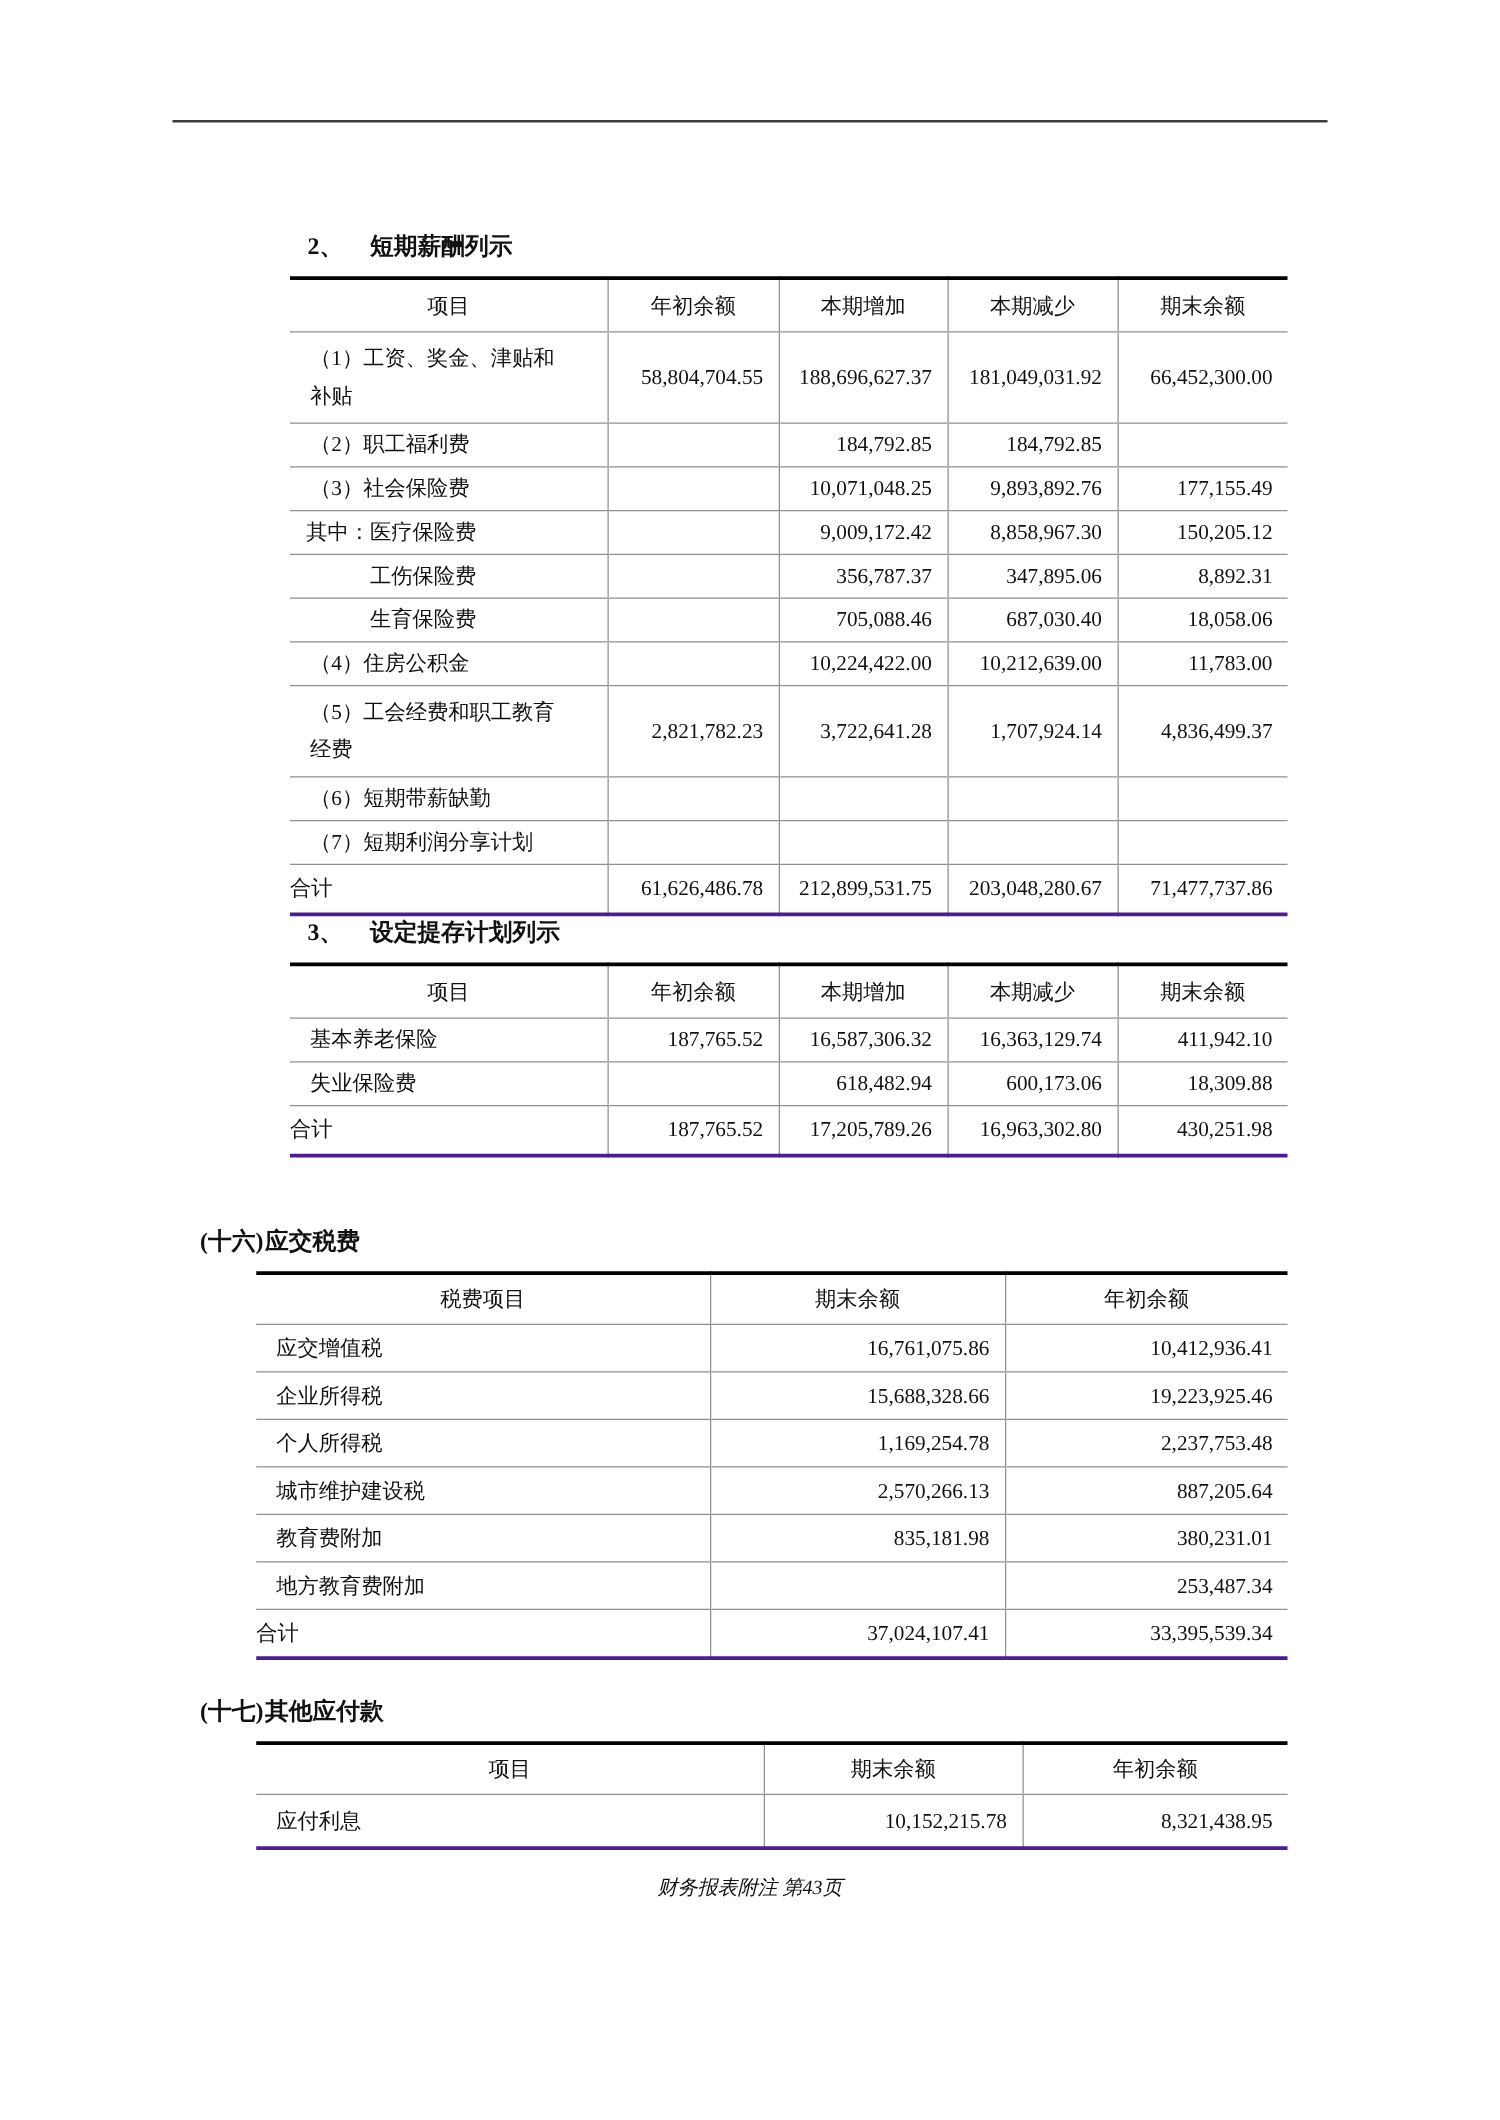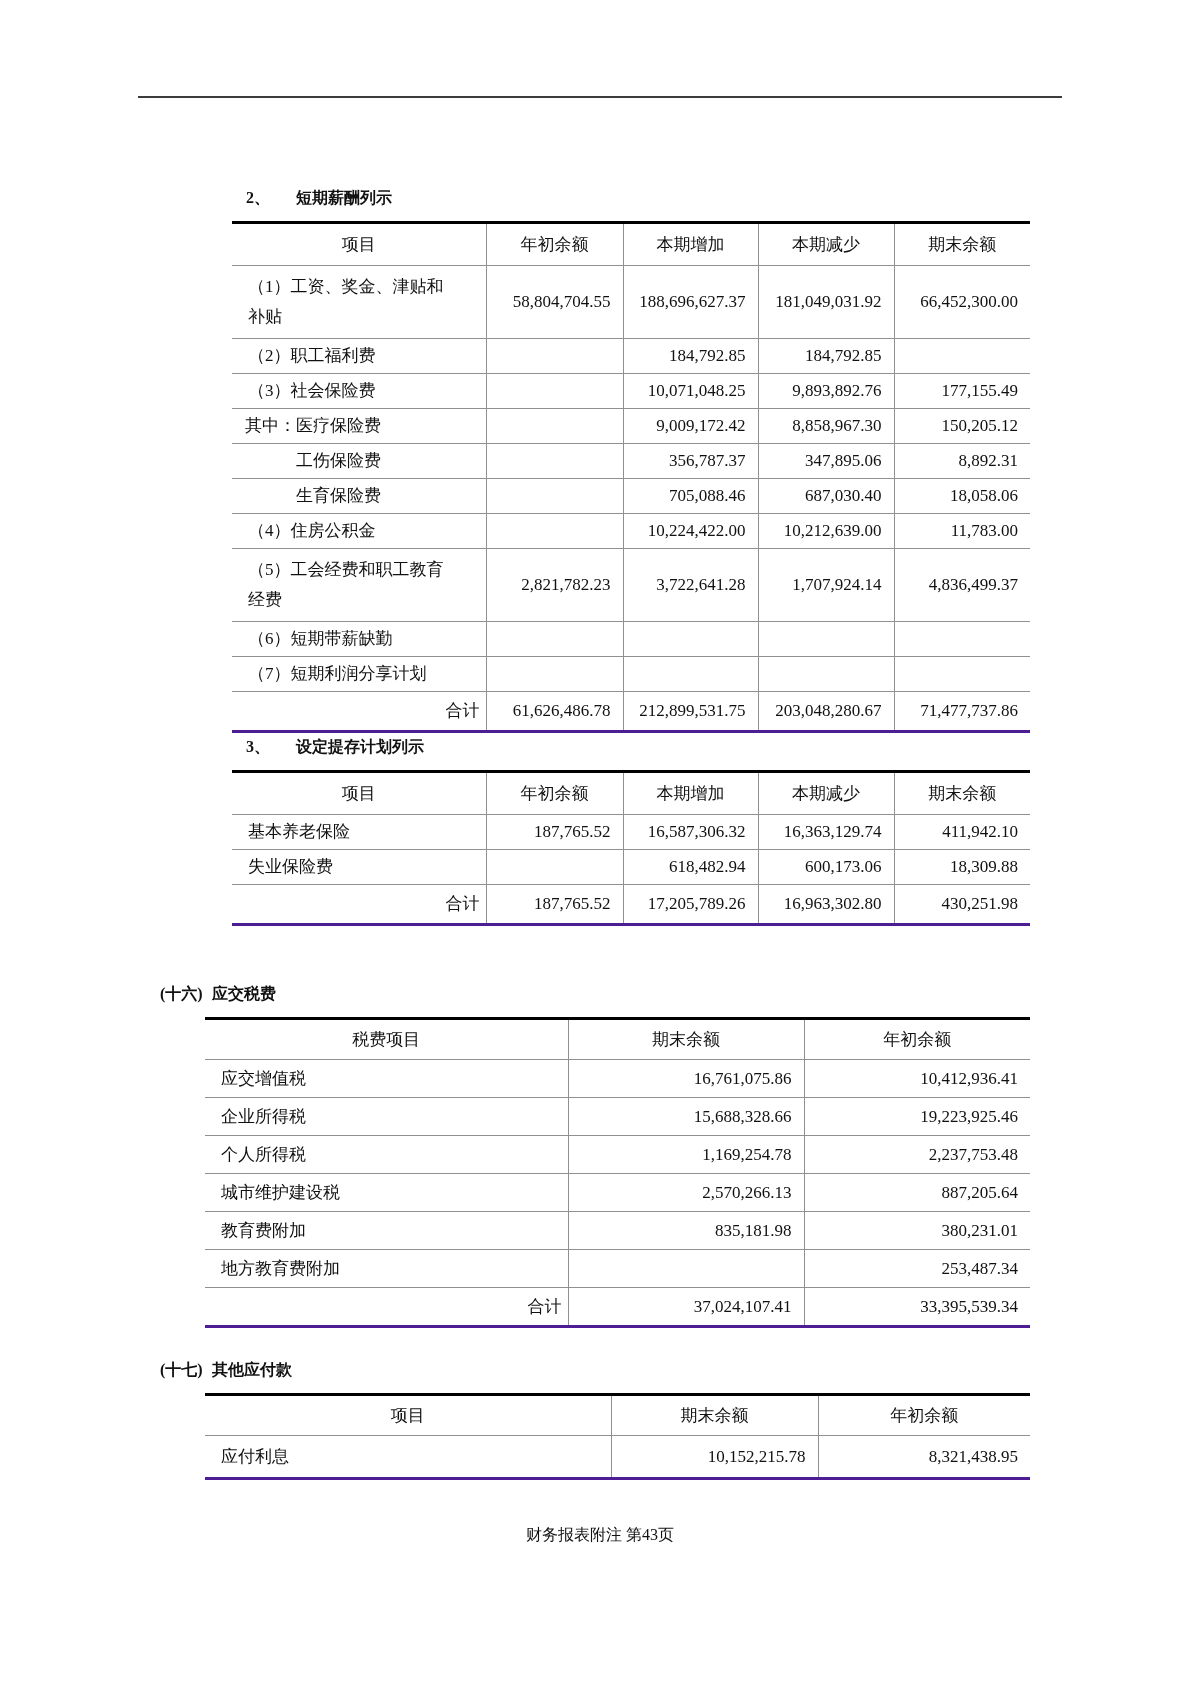--- a/index.html
+++ b/index.html
@@ -23,21 +23,21 @@
   .section-a { margin-left: 232px; width: 798px; }
   .section-b { margin-left: 205px; width: 825px; }
 
   .sec2  { margin-top: 86px; }
   .sec3  { }
   .sec16 { margin-top: 54px; }
   .sec17 { margin-top: 28px; }
 
   .heading {
     font-weight: bold;
-    font-size: 16px;
+    font-size: 19px;
     line-height: 28px;
     margin: 0 0 9px 14px;
   }
   .section-b .heading { margin-left: -45px; }
   .heading .sec-num-a { display: inline-block; min-width: 50px; }
   .heading .sec-num-b { display: inline-block; min-width: 52px; }
 
   table {
     border-collapse: collapse;
     table-layout: fixed;
@@ -64,31 +64,32 @@
   td.label.two-line { padding-top: 6px; padding-bottom: 6px; line-height: 30px; }
   td.label.indent-mid  { padding-left: 13px; }
   td.label.indent-deep { padding-left: 64px; }
   td.num {
     text-align: right;
     padding: 4px 12px 4px 4px;
     line-height: 26px;
     vertical-align: middle;
   }
   tr.total-row td { padding-top: 6px; padding-bottom: 6px; }
-  tr.total-row td.label { text-align: right; padding-left: 0; }
+  tr.total-row td.label { text-align: left; padding-left: 0; }
 
   .section-b td.label { line-height: 27px; padding-top: 5px; padding-bottom: 5px; }
   .section-b td.num   { line-height: 27px; padding-top: 5px; padding-bottom: 5px; }
   .section-b thead th { padding: 8px 4px; }
   .sec17 td.num, .sec17 td.label { padding-top: 7px; padding-bottom: 7px; }
 
   .footer {
-    margin-top: 45px;
+    margin-top: 20px;
     text-align: center;
     font-size: 16px;
+    font-style: italic;
   }
 </style>
 </head>
 <body>
 
 <div class="top-rule"></div>
 
 <div class="section-a sec2">
   <div class="heading">
     <span class="sec-num-a">2、</span><span>短期薪酬列示</span>

